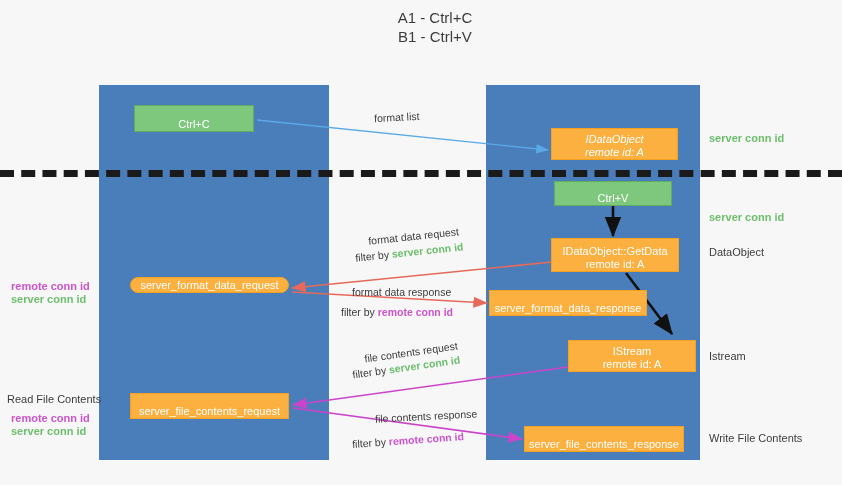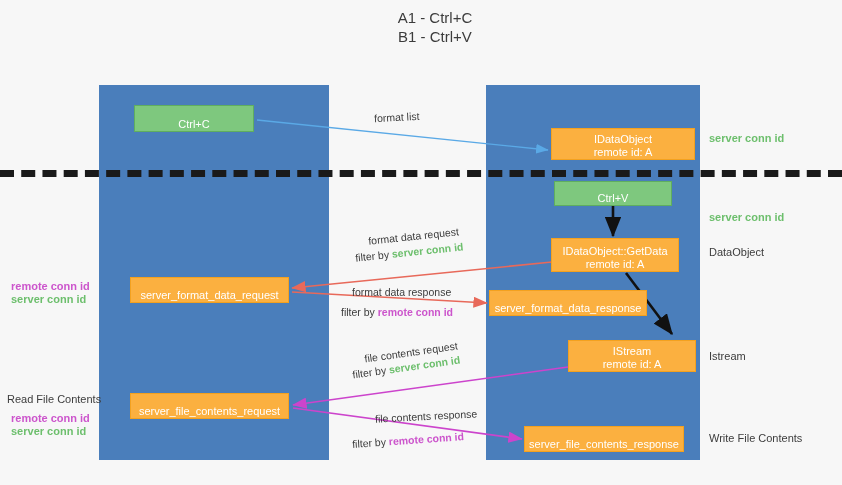--- a/index.html
+++ b/index.html
@@ -109,29 +109,29 @@
 
     <line x1="293" y1="408" x2="522" y2="439" stroke="#cc44cc" stroke-width="1.6" marker-end="url(#ar-mag)"></line>
   </svg>
 
   <div class="dashline"></div>
 
   <div class="nodebox green" style="left:134px;top:105px;width:120px;height:27px;">
     <span>Ctrl+C</span>
   </div>
 
-  <div class="nodebox orange" style="left:130px;top:277px;width:159px;height:26px;">
+  <div class="nodebox orange" style="left:130px;top:277px;width:159px;height:16px;border-radius:9px;">
     <span>server_format_data_request</span>
   </div>
 
   <div class="nodebox orange" style="left:130px;top:393px;width:159px;height:26px;">
     <span>server_file_contents_request</span>
   </div>
 
-  <div class="nodebox orange" style="left:551px;top:128px;width:144px;height:32px;">
+  <div class="nodebox orange" style="left:551px;top:128px;width:127px;height:32px;font-style:italic;">
     <span>IDataObject</span>
     <span>remote id: A</span>
   </div>
 
   <div class="nodebox green" style="left:554px;top:181px;width:118px;height:25px;">
     <span>Ctrl+V</span>
   </div>
 
   <div class="nodebox orange" style="left:551px;top:238px;width:128px;height:34px;">
     <span>IDataObject::GetData</span>

